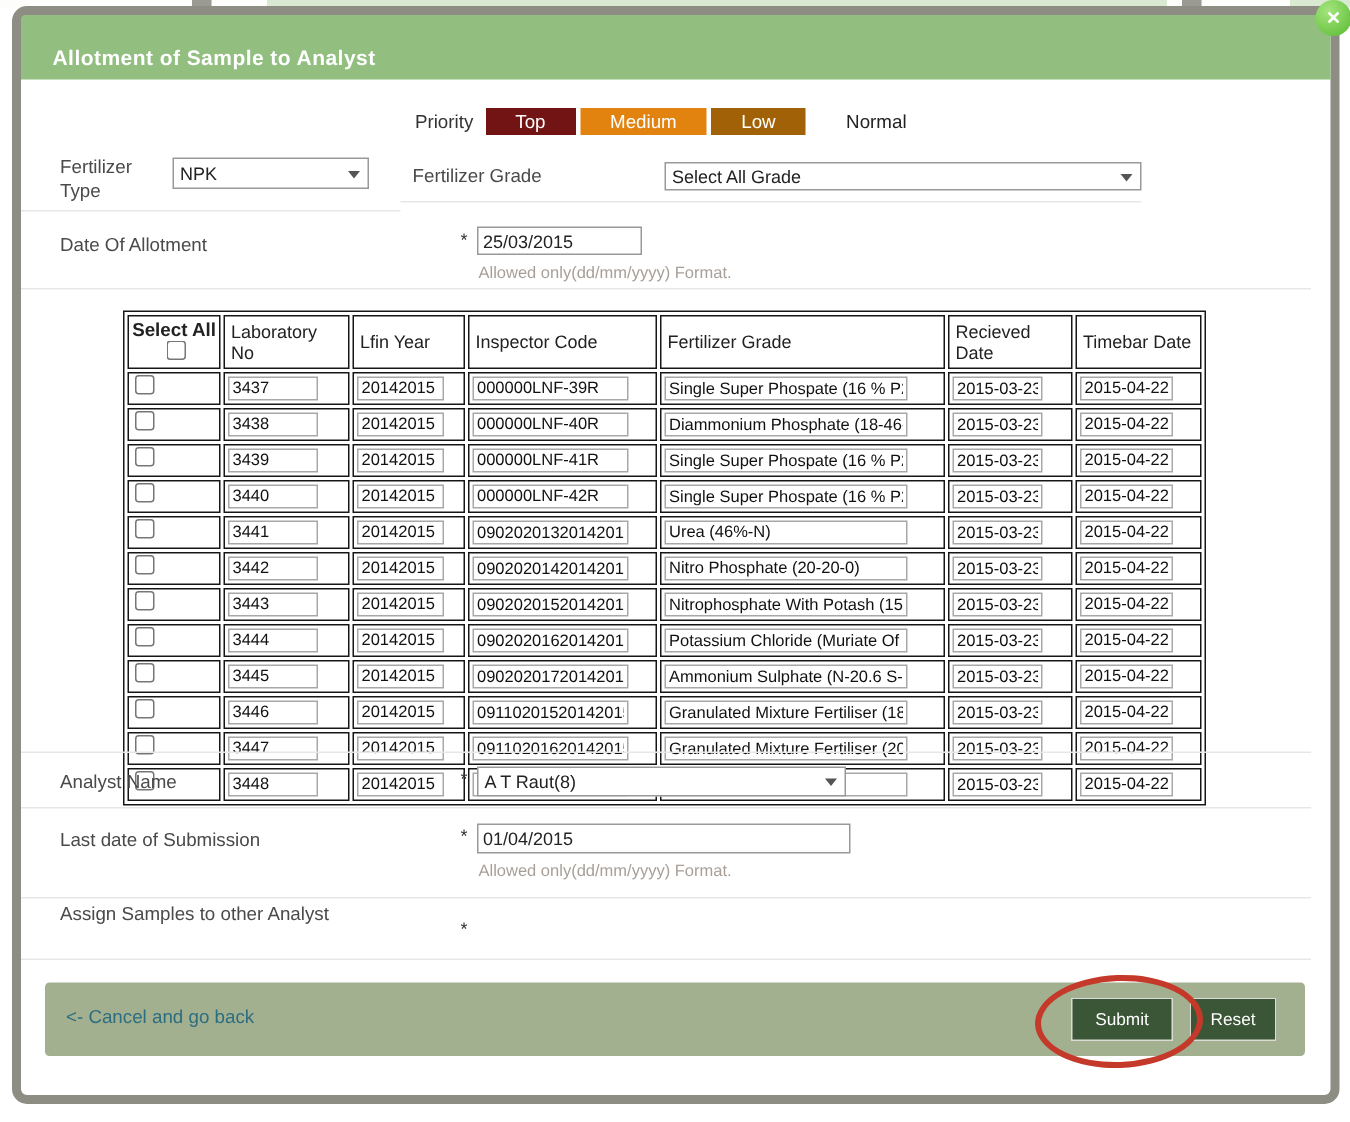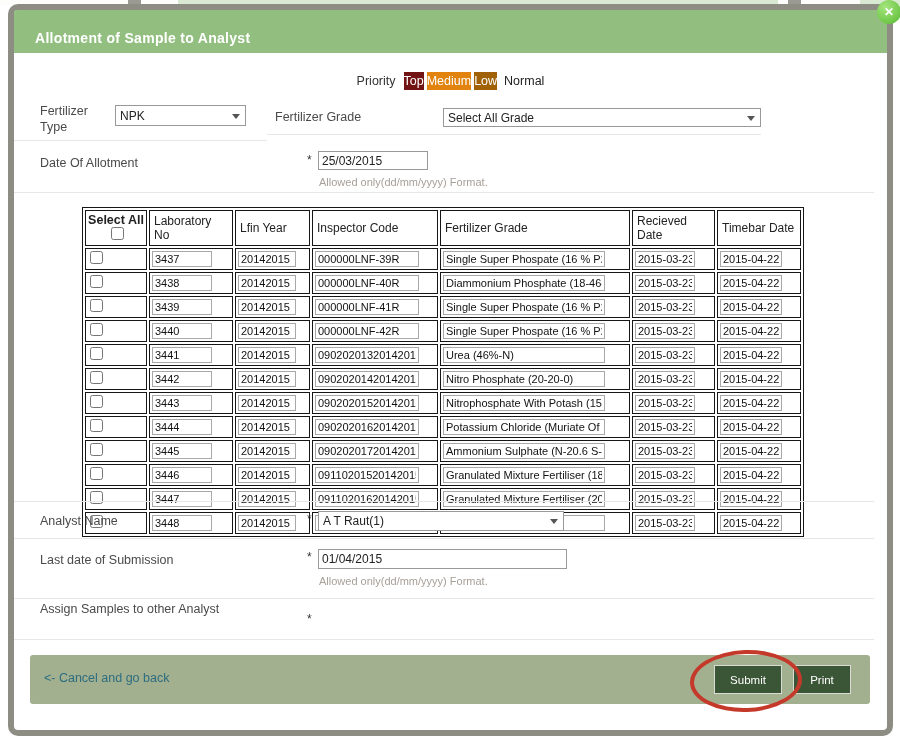--- a/index.html
+++ b/index.html
@@ -19,21 +19,21 @@
            border:6px solid #8d8d84; border-radius:10px; background:#fff; }
 
   .hdr { position:absolute; left:0; top:0; right:0; height:43px; background:#92bf80;
          border-radius:3px 3px 0 0; }
   .title { position:absolute; left:21px; bottom:7px; font-size:14px; font-weight:bold;
            color:#fff; letter-spacing:.3px;text-align:center; }
 
   .prio { position:absolute; top:62px; left:0; right:0; display:flex; justify-content:center;
           align-items:center; gap:8px; font-size:12.5px; color:#333; }
   .chips { display:flex; gap:3px; align-items:center; }
-  .chip { padding:2px 0; font-size:12.5px; }
+  .chip { padding:2px 20px; font-size:12.5px; }
   .chip.plain { background:none !important; margin-left:4px; }
 
   .flabel { position:absolute; font-size:12.5px; color:#4a4a4a; }
   #lbl-ftype   { left:26px; top:93px;  width:72px; line-height:16px; }
   #lbl-fgrade  { left:261px; top:100px; }
   #lbl-dalot   { left:26px; top:146px; }
   #lbl-analyst { left:26px; top:504px; }
   #lbl-lastdate{ left:26px; top:543px; }
   #lbl-assign  { left:26px; top:592px; }
 
@@ -424,39 +424,39 @@
           </td>
         </tr>
       </tbody>
   </table>
 
   <div class="sep" id="sep3"></div>
 
   <div class="flabel" id="lbl-analyst">Analyst Name</div>
   <span class="req" id="req-analyst">*</span>
   <div class="selectbox" id="sel-analyst">
-    <span>A T Raut(1)</span>
+    <span>A T Raut(8)</span>
     <span class="arrow"></span>
   </div>
   <div class="sep" id="sep4"></div>
 
   <div class="flabel" id="lbl-lastdate">Last date of Submission</div>
   <span class="req" id="req-lastdate">*</span>
   <input class="txt" id="inp-lastdate" type="text" value="01/04/2015" style="">
   <div class="hint" id="hint-lastdate">Allowed only(dd/mm/yyyy) Format.</div>
   <div class="sep" id="sep5"></div>
 
   <div class="flabel" id="lbl-assign">Assign Samples to other Analyst</div>
   <span class="req" id="req-assign">*</span>
   <div class="sep" id="sep6"></div>
 
   <div class="footer">
     <a class="cancel">&lt;- Cancel and go back</a>
     <button class="btn submit">Submit</button>
-    <button class="btn reset">Print</button>
+    <button class="btn reset">Reset</button>
   </div>
 
   <div class="annot"></div>
 </div>
 
 <div class="close">
   <span>✕</span>
 </div>
 
 </body></html>

